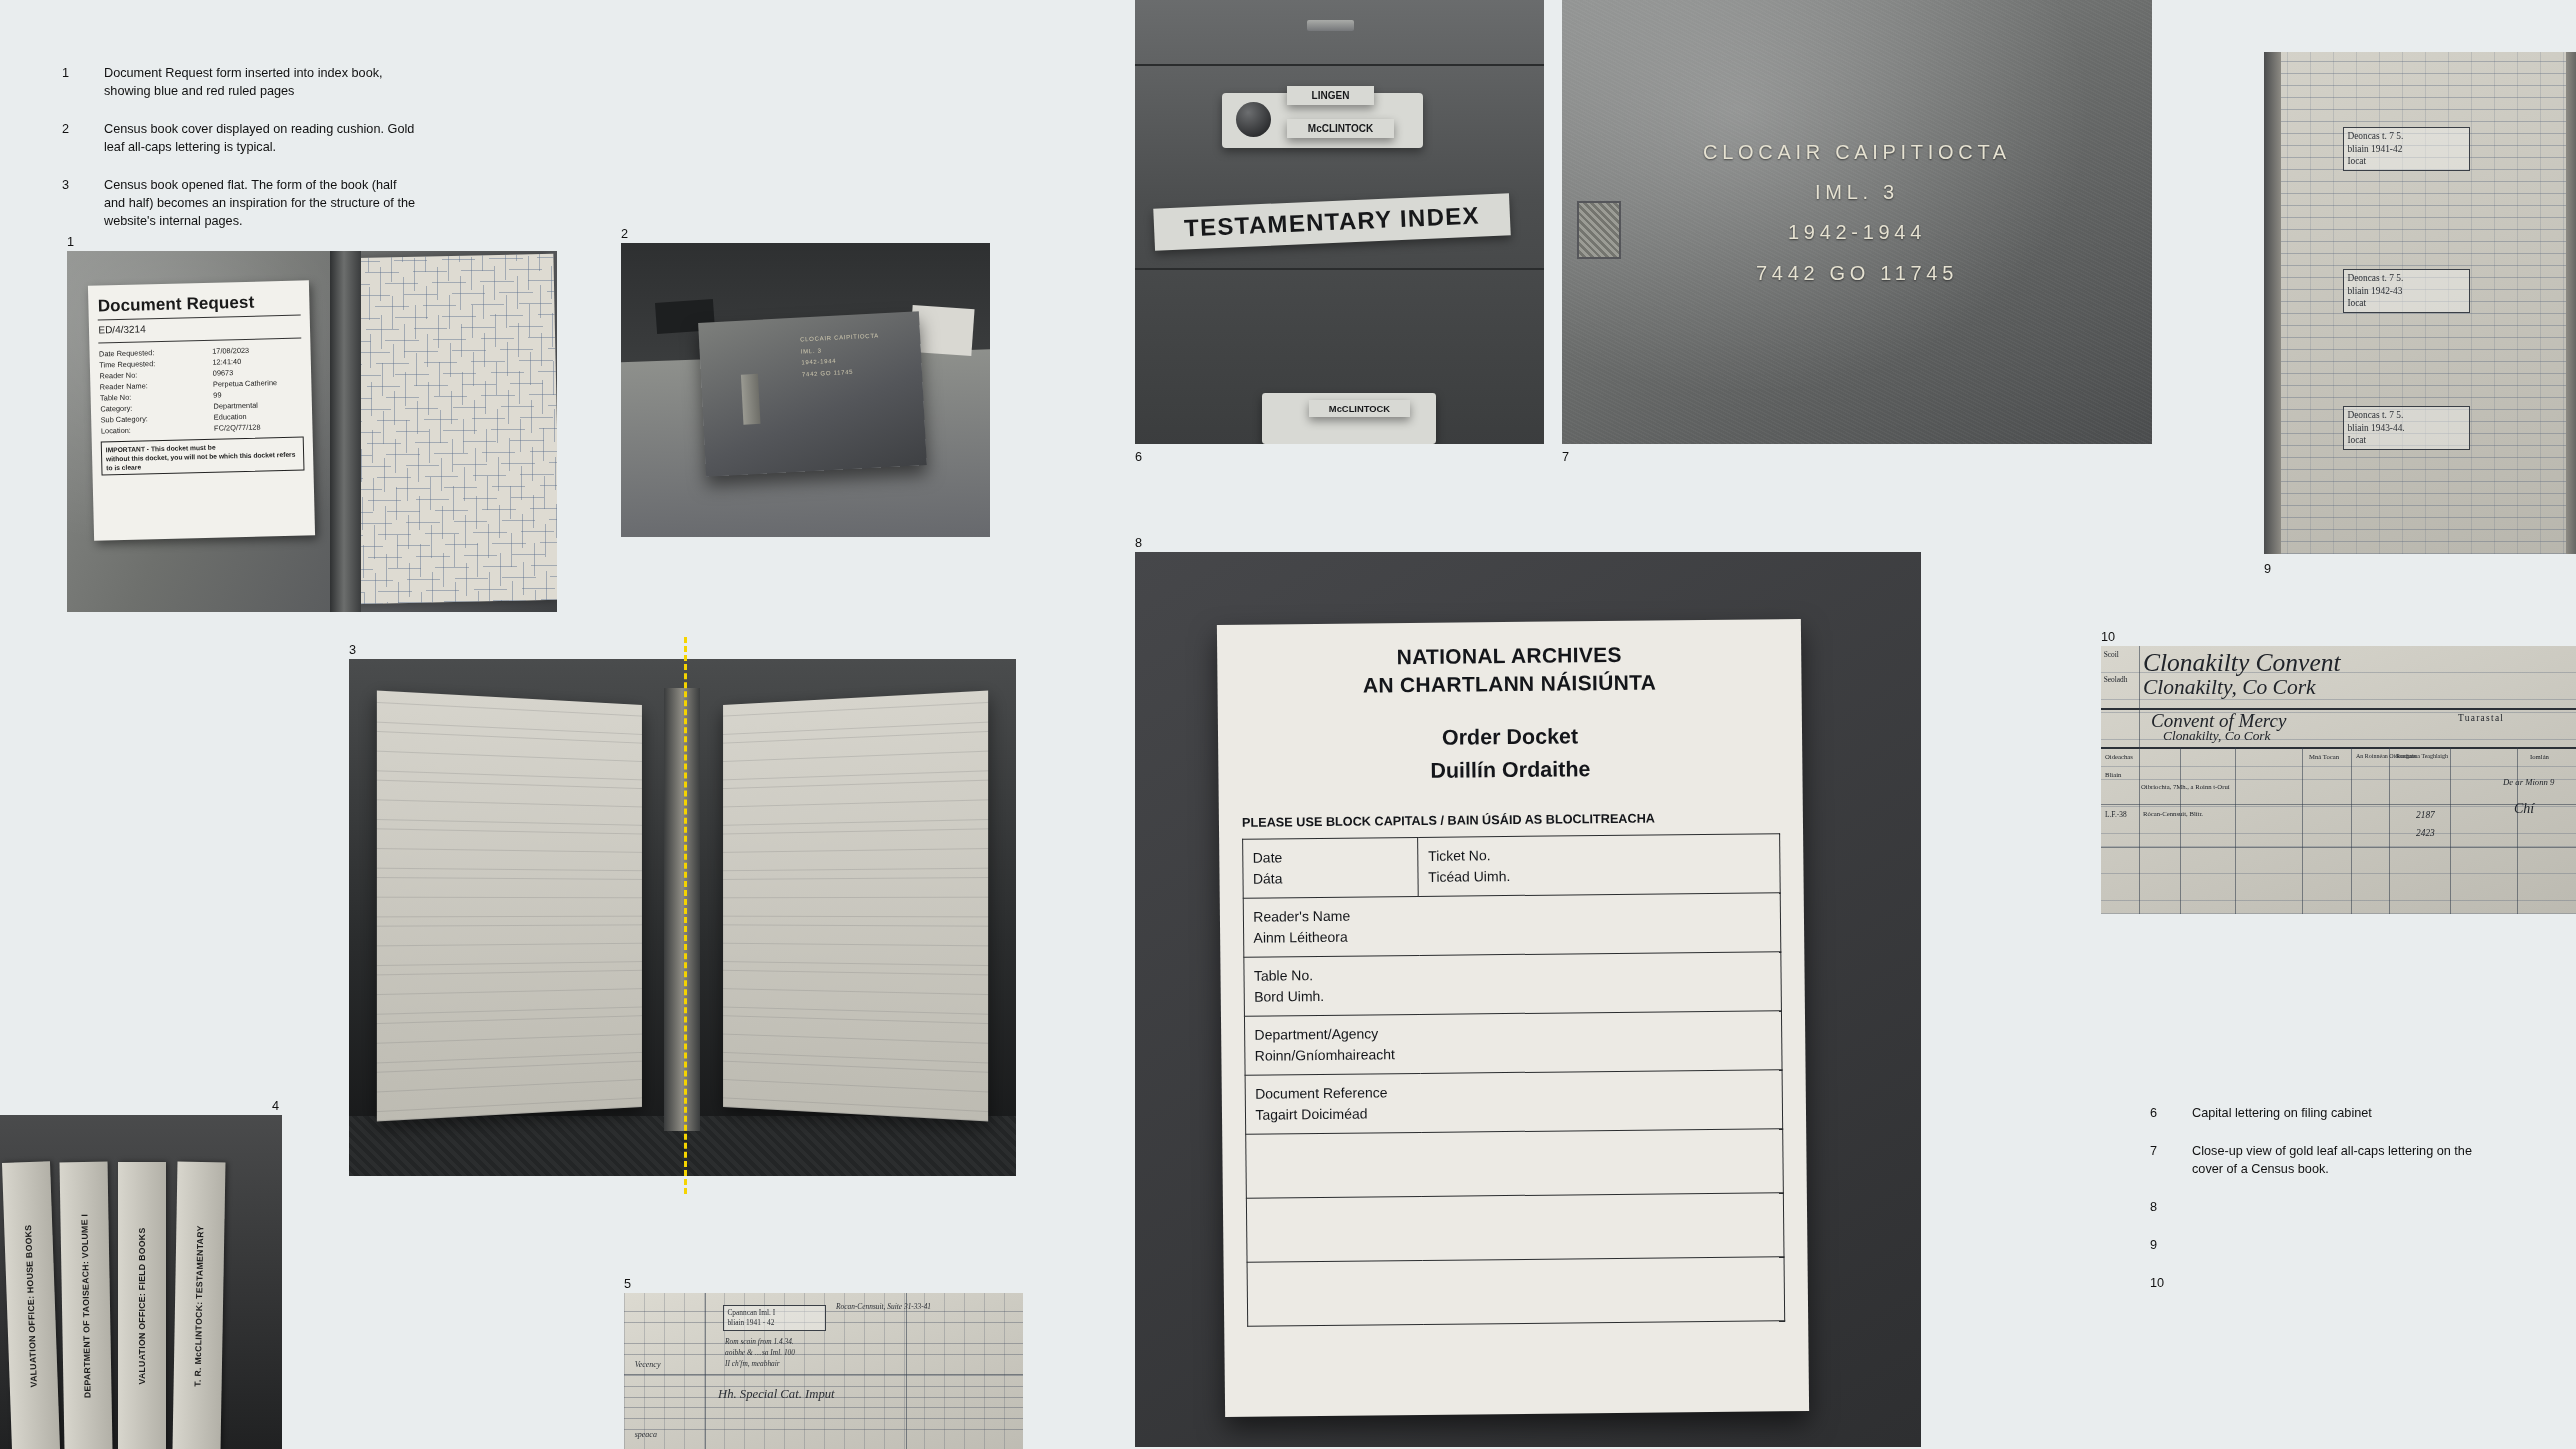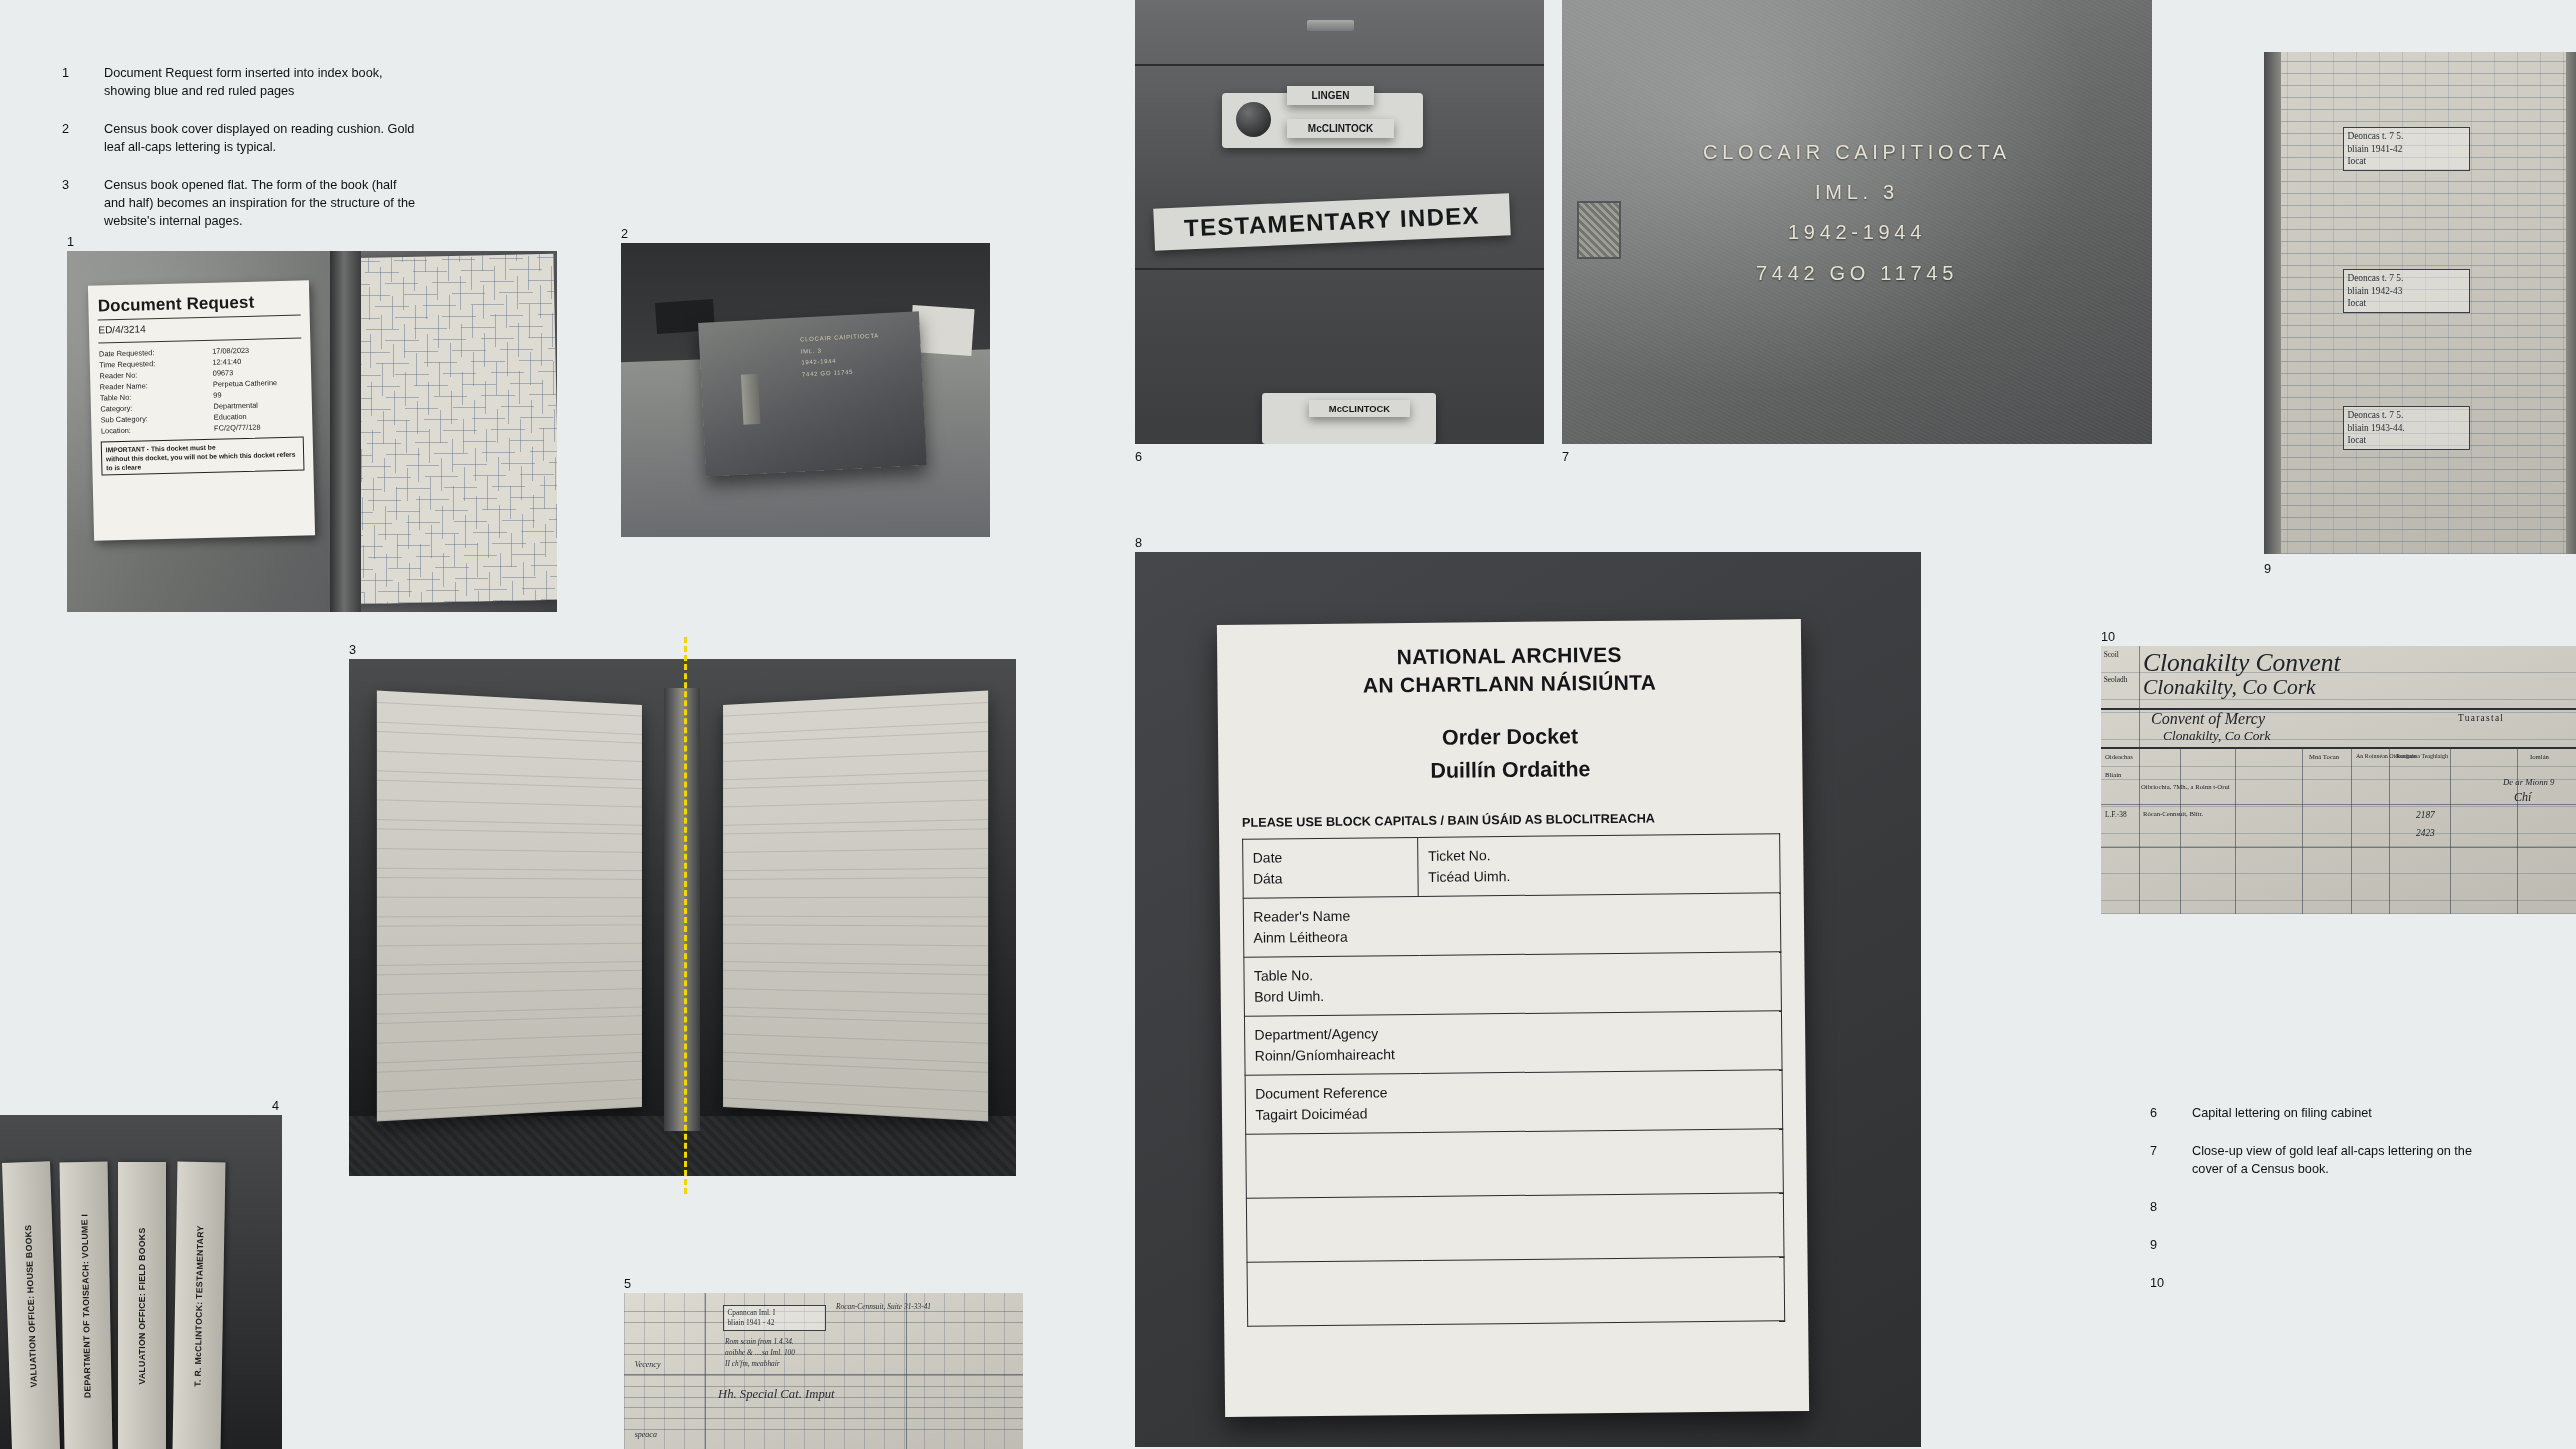--- a/index.html
+++ b/index.html
@@ -571,37 +571,37 @@
       <div class="vline" style="left:201px; top:101px; height:168px;"></div>
       <div class="vline" style="left:250px; top:101px; height:168px;"></div>
       <div class="vline" style="left:288px; top:101px; height:168px;"></div>
       <div class="vline" style="left:349px; top:101px; height:168px;"></div>
       <div class="vline" style="left:416px; top:101px; height:168px;"></div>
       <div class="hline" style="left:0; top:158px; width:100%;"></div>
       <div class="hline" style="left:0; top:201px; width:100%;"></div>
 
       <div class="f10-script" style="left:42px; top:2.7px; font-size:25.5px;">Clonakilty Convent</div>
       <div class="f10-script" style="left:42px; top:29.5px; font-size:21.5px;">Clonakilty, Co Cork</div>
-      <div class="f10-script" style="left:50px; top:64px; font-size:16px;">Convent of Mercy</div>
+      <div class="f10-script" style="left:50px; top:64px; font-size:19px;">Convent of Mercy</div>
       <div class="f10-script" style="left:62px; top:82px; font-size:13.4px;">Clonakilty, Co Cork</div>
 
       <div class="f10-script" style="left:2.7px; top:4px; font-size:7.4px; font-style:normal;">Scoil</div>
       <div class="f10-script" style="left:2.7px; top:29.5px; font-size:7.4px; font-style:normal;">Seoladh</div>
       <div class="f10-script" style="left:357px; top:67px; font-size:9.4px; font-style:normal; letter-spacing:1.3px;">Tuarastal</div>
       <div class="f10-script" style="left:4px; top:107px; font-size:6.7px; font-style:normal;">Oideachas</div>
       <div class="f10-script" style="left:4px; top:125px; font-size:6.7px; font-style:normal;">Bliain</div>
       <div class="f10-script" style="left:208px; top:107px; font-size:6.7px; font-style:normal;">Mná Tocan</div>
       <div class="f10-script" style="left:255px; top:107px; font-size:6px; font-style:normal;">An Roinnéan Oideachais</div>
       <div class="f10-script" style="left:295px; top:107px; font-size:6px; font-style:normal;">Ranganna Teaghlaigh</div>
       <div class="f10-script" style="left:429px; top:107px; font-size:6.7px; font-style:normal;">Iomlán</div>
 
       <div class="f10-script" style="left:40px; top:137px; font-size:6.7px; font-style:normal;">Oibríochta, 7Mh., a Roinn t-Oruí</div>
       <div class="f10-script" style="left:4px; top:164px; font-size:7.4px; font-style:normal;">L.F.-38</div>
       <div class="f10-script" style="left:42px; top:164px; font-size:6.7px; font-style:normal;">Rócan-Cennsuit, Blítr.</div>
       <div class="f10-script" style="left:315px; top:164px; font-size:9.4px;">2187</div>
       <div class="f10-script" style="left:315px; top:182px; font-size:9.4px;">2423</div>
       <div class="f10-script" style="left:402px; top:131px; font-size:8.7px;">De ar Mionn 9</div>
-      <div class="f10-script" style="left:413px; top:144px; font-size:12px;">Chí</div>
+      <div class="f10-script" style="left:413px; top:155px; font-size:14px;">Chí</div>
     </div>
   </div>
 
 </div>
 
 
 </body></html>

